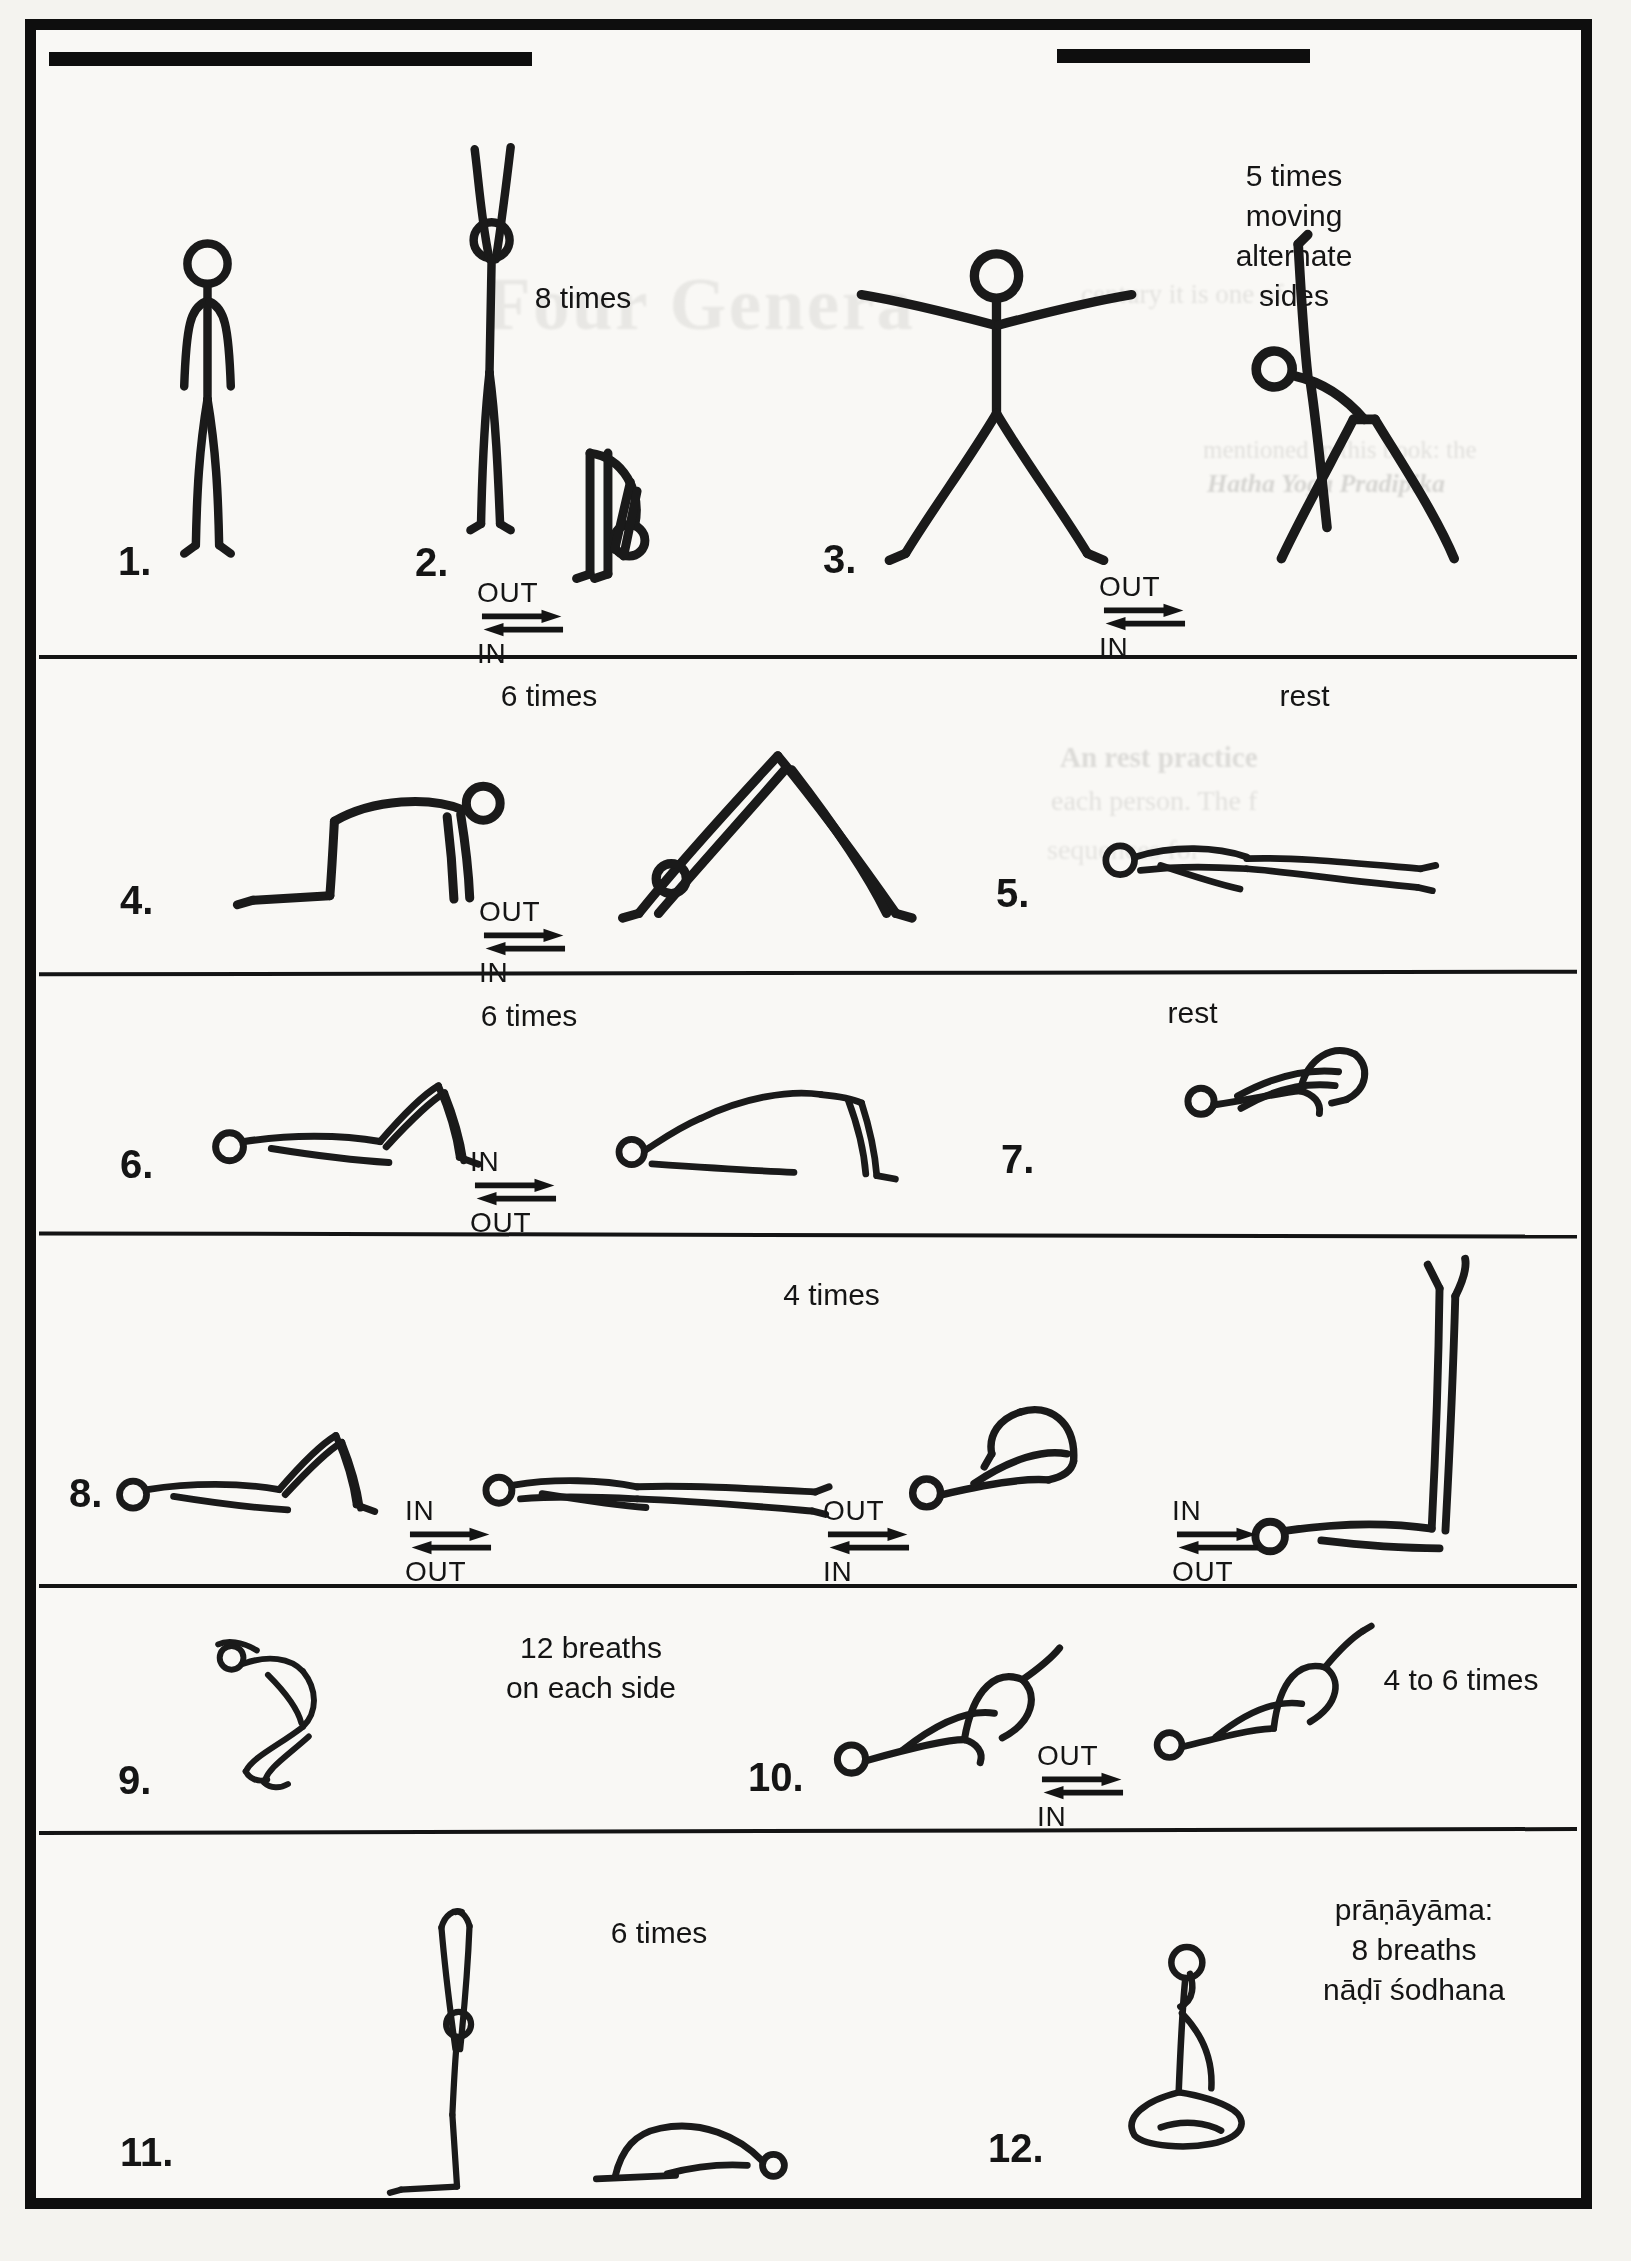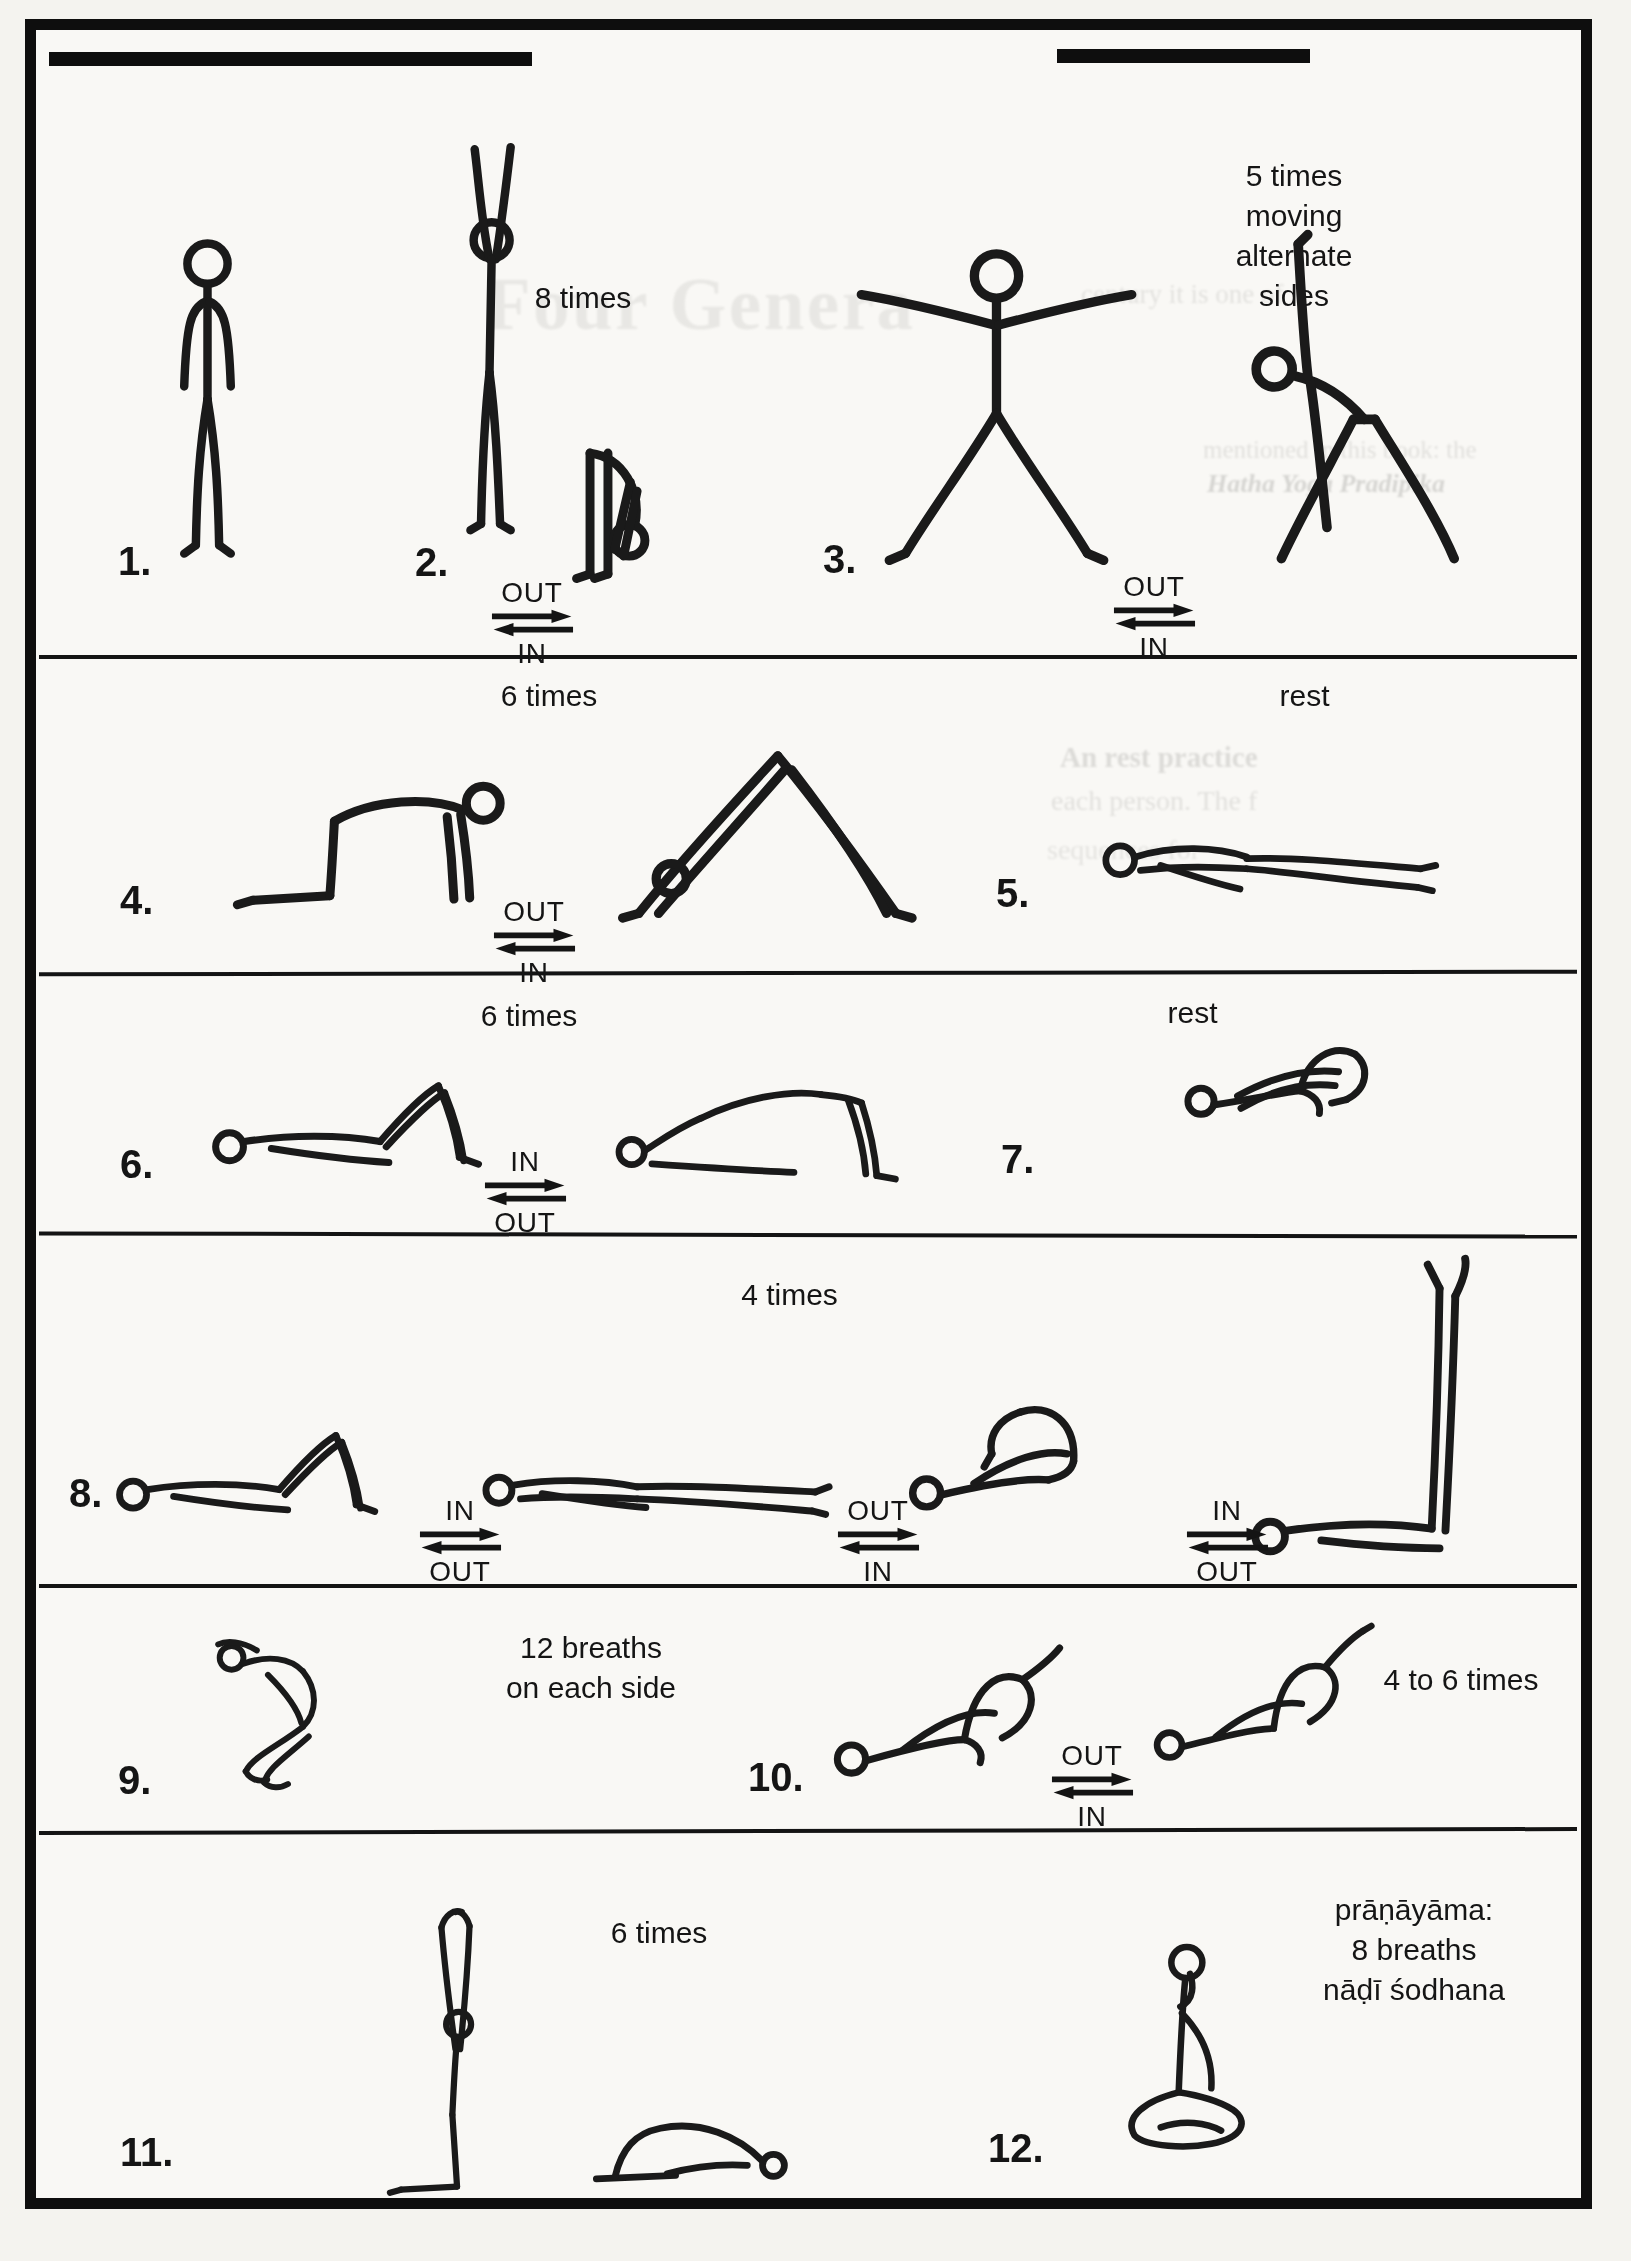--- a/index.html
+++ b/index.html
@@ -6,21 +6,21 @@
   .page{position:relative;width:1631px;height:2261px;background:#f4f3ef;overflow:hidden;
         font-family:"Liberation Sans",sans-serif;color:#151515;}
   .frame{position:absolute;left:25px;top:18.6px;width:1545px;height:2168px;
          border:11.8px solid #0e0e0e;background:#f9f8f5;}
   .page-title{position:absolute;left:583px;top:25px;width:397px;text-align:center;
          font-size:49px;font-weight:700;letter-spacing:0.8px;}
   .title-bar{position:absolute;height:14.4px;background:#0e0e0e;}
   .sep{position:absolute;left:39px;width:1538px;height:4.2px;background:#141414;}
   .num{position:absolute;font-size:40px;font-weight:700;}
   .note{position:absolute;font-size:30px;line-height:40px;text-align:center;white-space:pre-line;}
-  .breath{position:absolute;width:110px;display:flex;flex-direction:column;align-items:center;}
+  .breath{position:absolute;width:110px;display:flex;flex-direction:column;align-items:flex-start;}
   .b-label{font-size:28px;font-weight:500;letter-spacing:0.8px;line-height:29px;}
   .b-arrows{width:91px;height:30px;margin:0.8px 0;}
   .b-arrows .shaft{stroke:#141414;stroke-width:7;fill:none;}
   .b-arrows .head{fill:#141414;stroke:none;}
   .fig{position:absolute;}
   .fig path{fill:none;stroke:#1a1a1a;stroke-width:8;stroke-linecap:round;stroke-linejoin:round;}
   .fig circle{fill:none;stroke:#1a1a1a;stroke-width:8;}
   .ghost{position:absolute;font-family:"Liberation Serif",serif;color:#5a5a55;
          filter:blur(0.8px);white-space:nowrap;}
 </style>
@@ -212,21 +212,21 @@
     <path d="M54 110 C95 104 130 96 152 94"></path>
     <path d="M152 94 C168 98 176 108 174 120"></path>
     <path d="M152 94 C160 55 190 40 215 52"></path>
     <path d="M215 52 C232 66 230 92 205 104"></path>
     <path d="M205 104 L188 108"></path>
     <path d="M80 100 C120 78 160 68 196 72"></path>
     <path d="M84 114 C122 92 160 84 192 88"></path>
   </svg>
 
   <div class="num" style="left:69px;top:1471px;">8.</div>
-  <div class="note" style="left:705px;top:1275px;width:169px;">4 times</div>
+  <div class="note" style="left:747px;top:1275px;width:169px;">4 times</div>
   <svg class="fig" style="left:106px;top:1389px;width:355px;height:169px;" viewBox="0 0 420 170">
     <circle cx="32" cy="110" r="16"></circle>
     <path d="M49 104 C100 96 160 96 205 104"></path>
     <path d="M80 112 C130 120 180 126 215 128"></path>
     <path d="M205 104 C230 75 255 50 272 40"></path>
     <path d="M272 40 C285 70 293 100 296 122"></path>
     <path d="M212 110 C238 82 262 58 279 48"></path>
     <path d="M279 48 C291 78 298 105 301 126"></path>
     <path d="M296 122 L318 130"></path>
   </svg>

